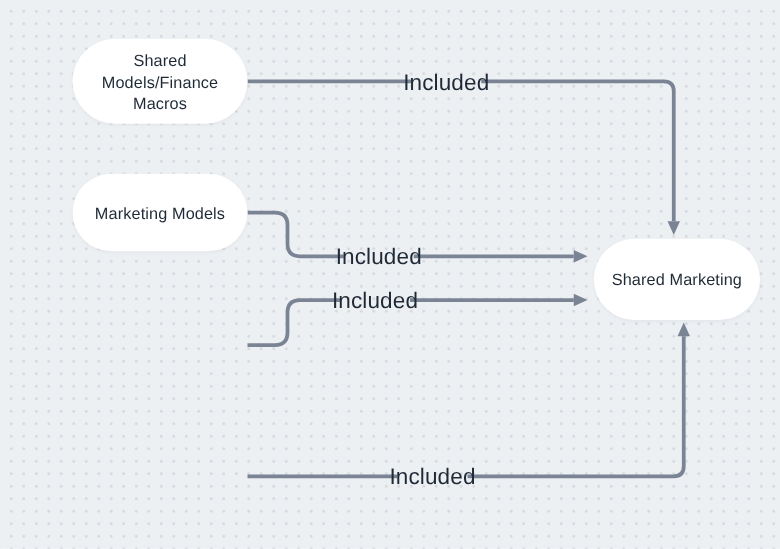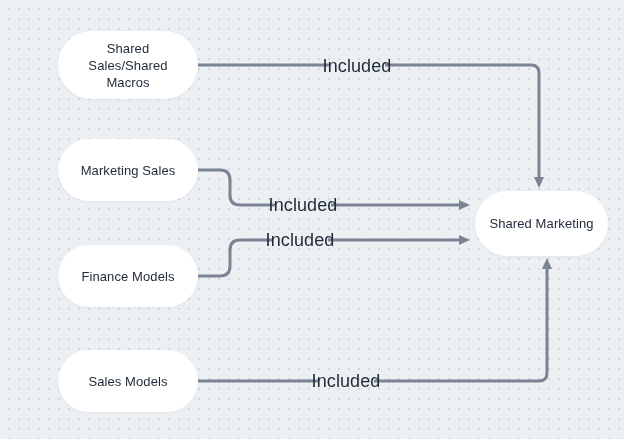--- a/index.html
+++ b/index.html
@@ -78,35 +78,29 @@
     <path d="M 328 240 H 459"></path>
     <polygon points="459,235 459,245 470,240"></polygon>
 
     <path d="M 198 381 H 318"></path>
     <path d="M 374 381 H 539 Q 547 381 547 373 V 269"></path>
     <polygon points="542,269 552,269 547,258"></polygon>
   </svg>
 
   <div class="node" style="left:58px; top:31px; width:140px; height:68px;">
     <span class="node-label" style="width:116px;">Shared
-Sales/Shared
+Models/Finance
 Macros</span>
   </div>
 
   <div class="node" style="left:58px; top:139px; width:140px; height:62px;">
-    <span class="node-label">Marketing Sales</span>
+    <span class="node-label">Marketing Models</span>
   </div>
 
-  <div class="node" style="left:58px; top:245px; width:140px; height:62px;">
-    <span class="node-label">Finance Models</span>
-  </div>
 
-  <div class="node" style="left:58px; top:350px; width:140px; height:62px;">
-    <span class="node-label">Sales Models</span>
-  </div>
 
   <div class="node" style="left:475px; top:191px; width:133px; height:65px;">
     <span class="node-label">Shared Marketing</span>
   </div>
 
   <span class="edge-label" style="left:357px; top:66px;">Included</span>
 
   <span class="edge-label" style="left:303px; top:205px;">Included</span>
 
   <span class="edge-label" style="left:300px; top:240px;">Included</span>

